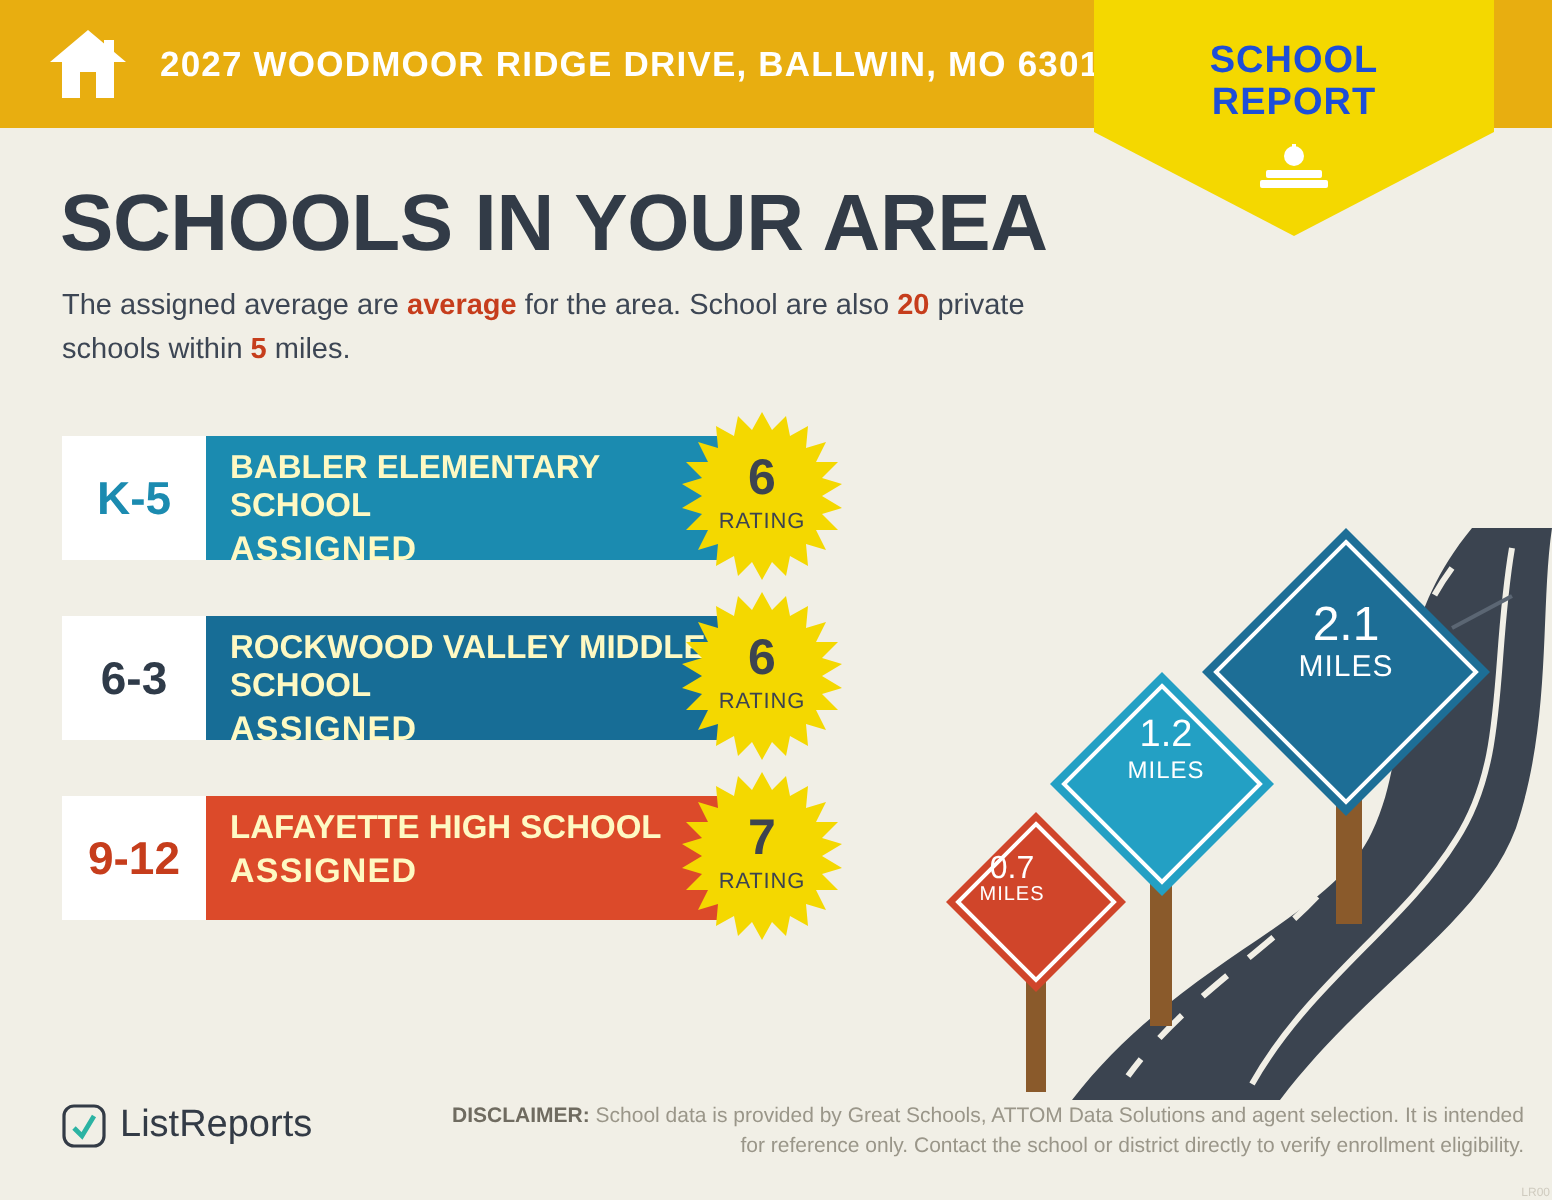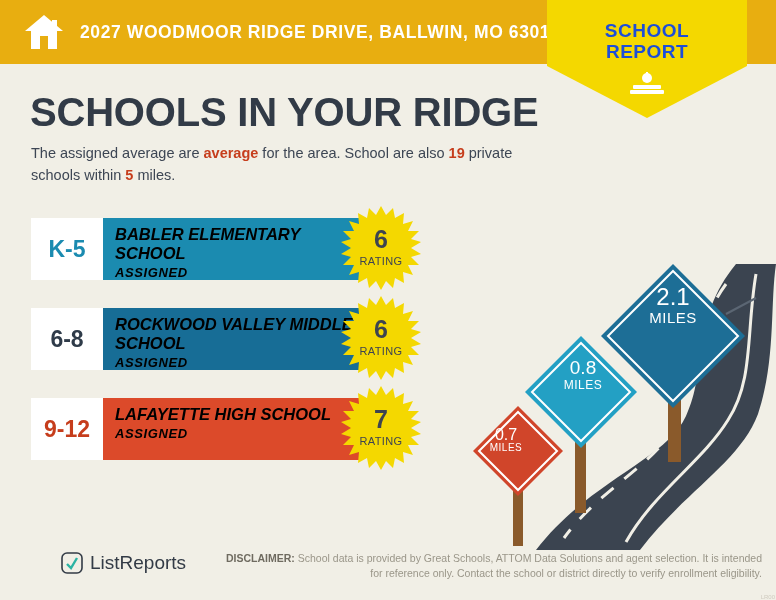--- a/index.html
+++ b/index.html
@@ -115,31 +115,30 @@
     background: #ffffff;
     display: flex;
     align-items: center;
     justify-content: center;
     font-size: 23px;
     font-weight: bold;
   }
   .namebox {
     flex: 1;
     padding: 7px 0 0 12px;
-    color: #000000;
+    color: #fef9c3;
     box-sizing: border-box;
-    font-style: italic;
   }
   .sname {
     font-size: 16.5px;
     line-height: 1.14;
     font-weight: bold;
   }
   .sassigned {
-    font-size: 13px;
+    font-size: 17px;
     letter-spacing: 0.6px;
     margin-top: 2px;
     font-weight: bold;
   }
 
   
   .burst {
     position: absolute;
     width: 88px;
     height: 88px;
@@ -187,31 +186,30 @@
   .sign-label .big { display: block; }
   .sign-label .mi { display: block; letter-spacing: 0.5px; }
 
   .s0 { left: 28px;  top: 196px; width: 76px; font-size: 13px; }
   .s0 .big { font-size: 16px; }
   .s0 .mi  { font-size: 10px; }
   .s1 { left: 98px;  top: 128px; width: 90px; font-size: 15px; }
   .s1 .big { font-size: 19px; }
   .s1 .mi  { font-size: 12px; }
   .s2 { left: 175px; top: 54px;  width: 116px; font-size: 19px; }
-  .s2 .big { font-size: 24px; }
+  .s2 .big { font-size: 24px; margin-top: 16px; }
   .s2 .mi  { font-size: 15px; }
 
   
   .footer-logo {
     position: absolute;
     left: 31px;
     top: 552px;
     display: flex;
     align-items: center;
-    margin-left: 30px;
   }
   .footer-logo-text {
     font-size: 19px;
     color: #333b46;
     margin-left: 7px;
     font-weight: normal;
   }
   .disclaimer {
     position: absolute;
     left: 222px;
@@ -256,24 +254,24 @@
   <div class="badge-icon">
     <svg width="40" height="26" viewBox="0 0 40 26">
       <circle cx="20" cy="6" r="5" fill="#ffffff"></circle>
       <rect x="19" y="0" width="2" height="3" fill="#ffffff"></rect>
       <rect x="6" y="13" width="28" height="4" rx="1" fill="#ffffff"></rect>
       <rect x="3" y="18" width="34" height="4" rx="1" fill="#ffffff"></rect>
     </svg>
   </div>
 </div>
 
-<div class="title">SCHOOLS IN YOUR RIDGE</div>
+<div class="title">SCHOOLS IN YOUR AREA</div>
 
 <div class="subtitle">
-  <span>The assigned average are </span><b>average</b><span> for the area. School are also </span><b>19</b><span> private schools within </span><b>5</b><span> miles.</span>
+  <span>The assigned average are </span><b>average</b><span> for the area. School are also </span><b>20</b><span> private schools within </span><b>5</b><span> miles.</span>
 </div>
 
 <div class="school-row r0">
   <div class="grade" style="color: rgb(27, 139, 176);">
     <span>K-5</span>
   </div>
   <div class="namebox" style="background: rgb(27, 139, 176);">
     <div class="sname">BABLER ELEMENTARY SCHOOL</div>
     <div class="sassigned">ASSIGNED</div>
   </div>
@@ -281,21 +279,21 @@
 <div class="burst b0">
   <svg viewBox="0 0 88 88" width="88" height="88">
     <polygon fill="#f4d800" points="44,1 49,10 56,3 58,13 67,8 66,19 76,16 71,26 82,26 74,34 84,37 74,43 84,49 74,52 82,60 71,60 76,70 66,67 67,78 58,73 56,83 49,76 44,85 39,76 32,83 30,73 21,78 22,67 12,70 17,60 6,60 14,52 4,49 14,43 4,37 14,34 6,26 17,26 12,16 22,19 21,8 30,13 32,3 39,10"></polygon>
   </svg>
   <div class="burst-num">6</div>
   <div class="burst-lbl">RATING</div>
 </div>
 
 <div class="school-row r1">
   <div class="grade" style="color: rgb(47, 59, 73);">
-    <span>6-8</span>
+    <span>6-3</span>
   </div>
   <div class="namebox" style="background: rgb(23, 109, 150);">
     <div class="sname">ROCKWOOD VALLEY MIDDLE SCHOOL</div>
     <div class="sassigned">ASSIGNED</div>
   </div>
 </div>
 <div class="burst b1">
   <svg viewBox="0 0 88 88" width="88" height="88">
     <polygon fill="#f4d800" points="44,1 49,10 56,3 58,13 67,8 66,19 76,16 71,26 82,26 74,34 84,37 74,43 84,49 74,52 82,60 71,60 76,70 66,67 67,78 58,73 56,83 49,76 44,85 39,76 32,83 30,73 21,78 22,67 12,70 17,60 6,60 14,52 4,49 14,43 4,37 14,34 6,26 17,26 12,16 22,19 21,8 30,13 32,3 39,10"></polygon>
   </svg>
@@ -343,21 +341,21 @@
 
     <polygon points="78,176 123,221 78,266 33,221" fill="#d0452a"></polygon>
     <polygon points="78,182 117,221 78,260 39,221" fill="#d0452a" stroke="#ffffff" stroke-width="2"></polygon>
   </svg>
 
   <div class="sign-label s0">
     <span class="big">0.7</span>
     <span class="mi">MILES</span>
   </div>
   <div class="sign-label s1">
-    <span class="big">0.8</span>
+    <span class="big">1.2</span>
     <span class="mi">MILES</span>
   </div>
   <div class="sign-label s2">
     <span class="big">2.1</span>
     <span class="mi">MILES</span>
   </div>
 </div>
 
 <div class="footer-logo">
   <svg width="22" height="22" viewBox="0 0 22 22">

